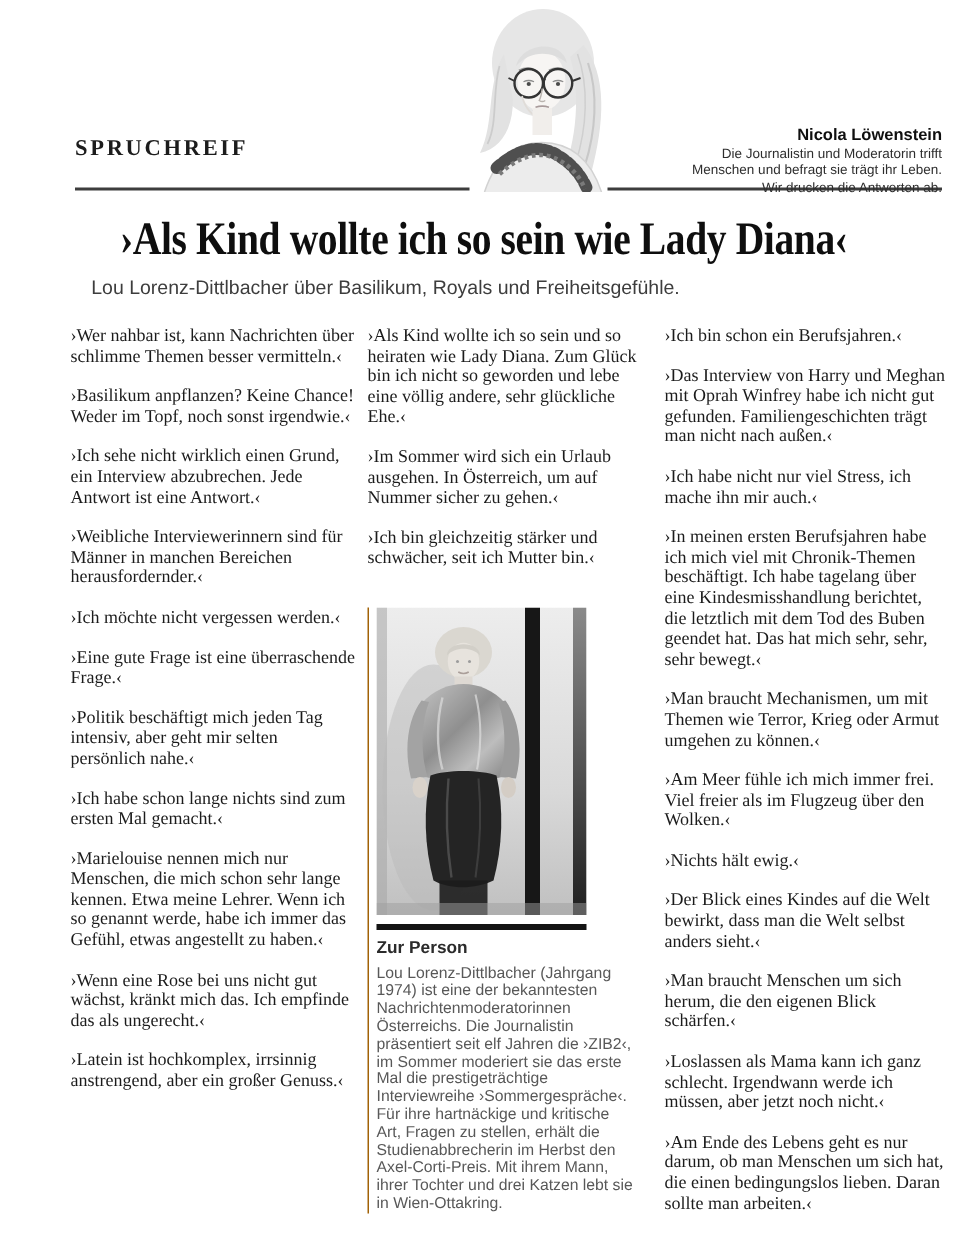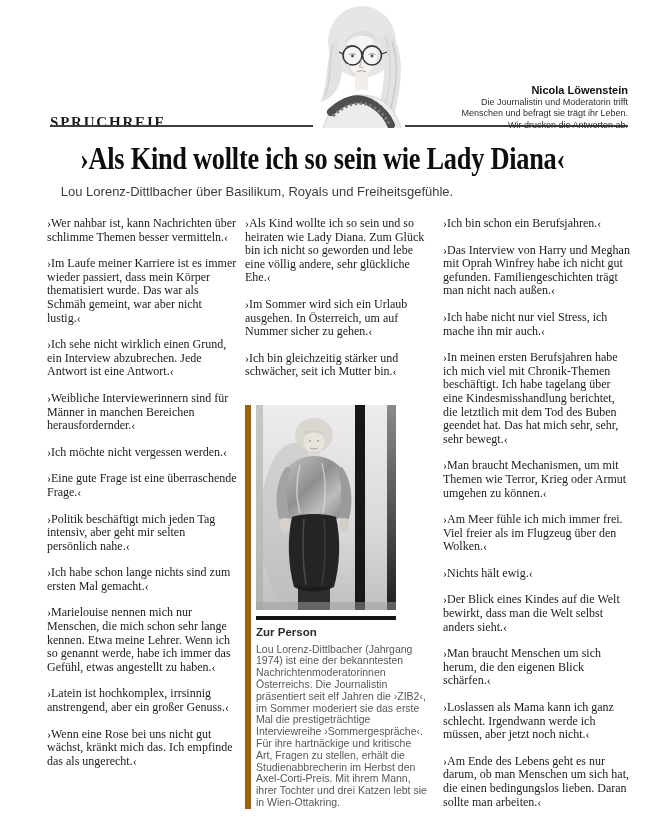--- a/index.html
+++ b/index.html
@@ -2,21 +2,21 @@
 <html><head>
 <meta charset="utf-8">
 <style>
   html,body{margin:0;padding:0;}
   body{
     width:645px;height:840px;background:#ffffff;position:relative;overflow:hidden;
     font-family:"Liberation Serif", serif;
     -webkit-font-smoothing:antialiased;
   }
   .kicker{
-    position:absolute;left:50px;top:114px;
+    position:absolute;left:50px;top:91px;
     font-family:"Liberation Serif", serif;font-size:15px;font-weight:600;
     letter-spacing:1.8px;color:#1c1c1c;
   }
   .rule{position:absolute;top:125px;height:2px;background:#3d3d3d;}
   .rule-left{left:50px;width:263px;}
   .rule-right{left:405px;width:223px;}
   .byline{
     position:absolute;right:17px;top:85px;text-align:right;
     font-family:"Liberation Sans", sans-serif;font-size:9px;line-height:11.5px;color:#2e2e2e;
   }
@@ -31,21 +31,21 @@
   .subheadline{
     position:absolute;left:0;top:184px;width:514px;text-align:center;
     font-family:"Liberation Sans", sans-serif;font-size:13px;color:#3d3d3d;
   }
   .columns{position:absolute;left:47px;top:217px;width:583px;display:flex;}
   .col{font-family:"Liberation Serif", serif;font-size:12px;line-height:13.6px;color:#1b1b1b;}
   .col p{margin:0 0 13px 0;}
   .col-left{width:190px;margin-right:8px;}
   .col-mid{width:184px;margin-right:14px;}
   .col-right{width:187px;}
-  .person-box{margin-top:26px;border-left:6px solid #a16207;padding-left:5px;}
+  .person-box{margin-top:26px;border-left:1px solid #a16207;padding-left:5px;}
   .photo-svg{display:block;width:140px;height:205px;}
   .person-rule{width:140px;height:4px;background:#141414;margin-top:6px;}
   .person-title{
     font-family:"Liberation Sans", sans-serif;font-weight:700;font-size:11.5px;
     color:#2b2b2b;margin:6px 0 4px 0;
   }
   .person-text{
     font-family:"Liberation Sans", sans-serif;font-size:10.5px;line-height:11.8px;
     color:#585858;width:172px;
   }
@@ -109,30 +109,30 @@
   </g>
 </svg>
 
 <div class="headline">›Als Kind wollte ich so sein wie Lady Diana‹</div>
 <div class="subheadline">Lou Lorenz-Dittlbacher über Basilikum, Royals und Freiheitsgefühle.</div>
 
 <div class="columns">
 
   <div class="col col-left">
     <p>›Wer nahbar ist, kann Nachrichten über schlimme Themen besser vermitteln.‹</p>
-    <p>›Im Laufe meiner Karriere ist es immer wieder passiert, dass mein Körper thematisiert wurde. Das war als Schmäh gemeint, war aber nicht lustig.‹</p>
+    <p>›Basilikum anpflanzen? Keine Chance! Weder im Topf, noch sonst irgendwie.‹</p>
     <p>›Ich sehe nicht wirklich einen Grund, ein Interview abzubrechen. Jede Antwort ist eine Antwort.‹</p>
     <p>›Weibliche Interviewerinnern sind für Männer in manchen Bereichen herausfordernder.‹</p>
     <p>›Ich möchte nicht vergessen werden.‹</p>
     <p>›Eine gute Frage ist eine überraschende Frage.‹</p>
     <p>›Politik beschäftigt mich jeden Tag intensiv, aber geht mir selten persönlich nahe.‹</p>
     <p>›Ich habe schon lange nichts sind zum ersten Mal gemacht.‹</p>
     <p>›Marielouise nennen mich nur Menschen, die mich schon sehr lange kennen. Etwa meine Lehrer. Wenn ich so genannt werde, habe ich immer das Gefühl, etwas angestellt zu haben.‹</p>
+    <p>›Wenn eine Rose bei uns nicht gut wächst, kränkt mich das. Ich empfinde das als ungerecht.‹</p>
     <p>›Latein ist hochkomplex, irrsinnig anstrengend, aber ein großer Genuss.‹</p>
-    <p>›Wenn eine Rose bei uns nicht gut wächst, kränkt mich das. Ich empfinde das als ungerecht.‹</p>
   </div>
 
   <div class="col col-mid">
     <p>›Als Kind wollte ich so sein und so heiraten wie Lady Diana. Zum Glück bin ich nicht so geworden und lebe eine völlig andere, sehr glückliche Ehe.‹</p>
     <p>›Im Sommer wird sich ein Urlaub ausgehen. In Österreich, um auf Nummer sicher zu gehen.‹</p>
     <p>›Ich bin gleichzeitig stärker und schwächer, seit ich Mutter bin.‹</p>
 
     <div class="person-box">
 
       <svg class="photo-svg" viewBox="0 0 140 205" xmlns="http://www.w3.org/2000/svg">

